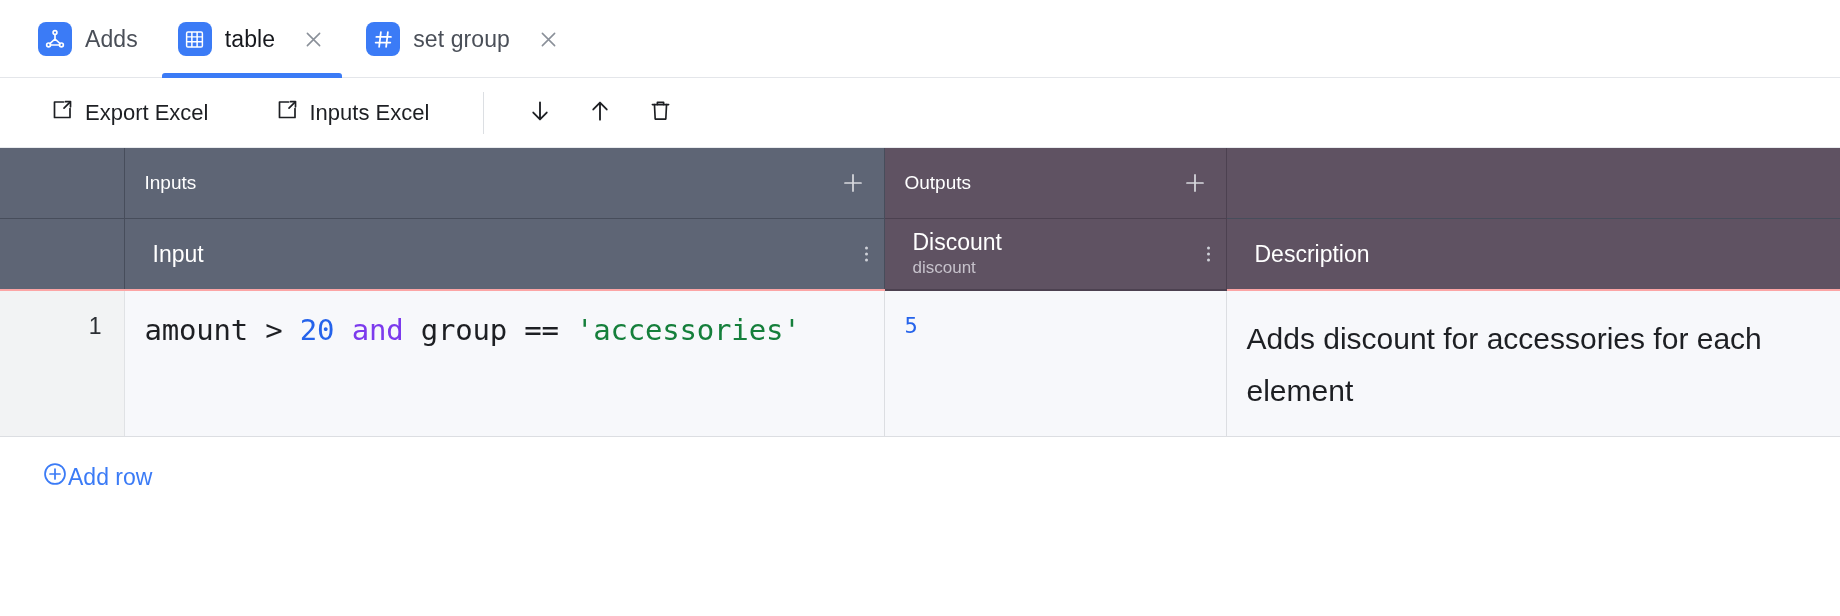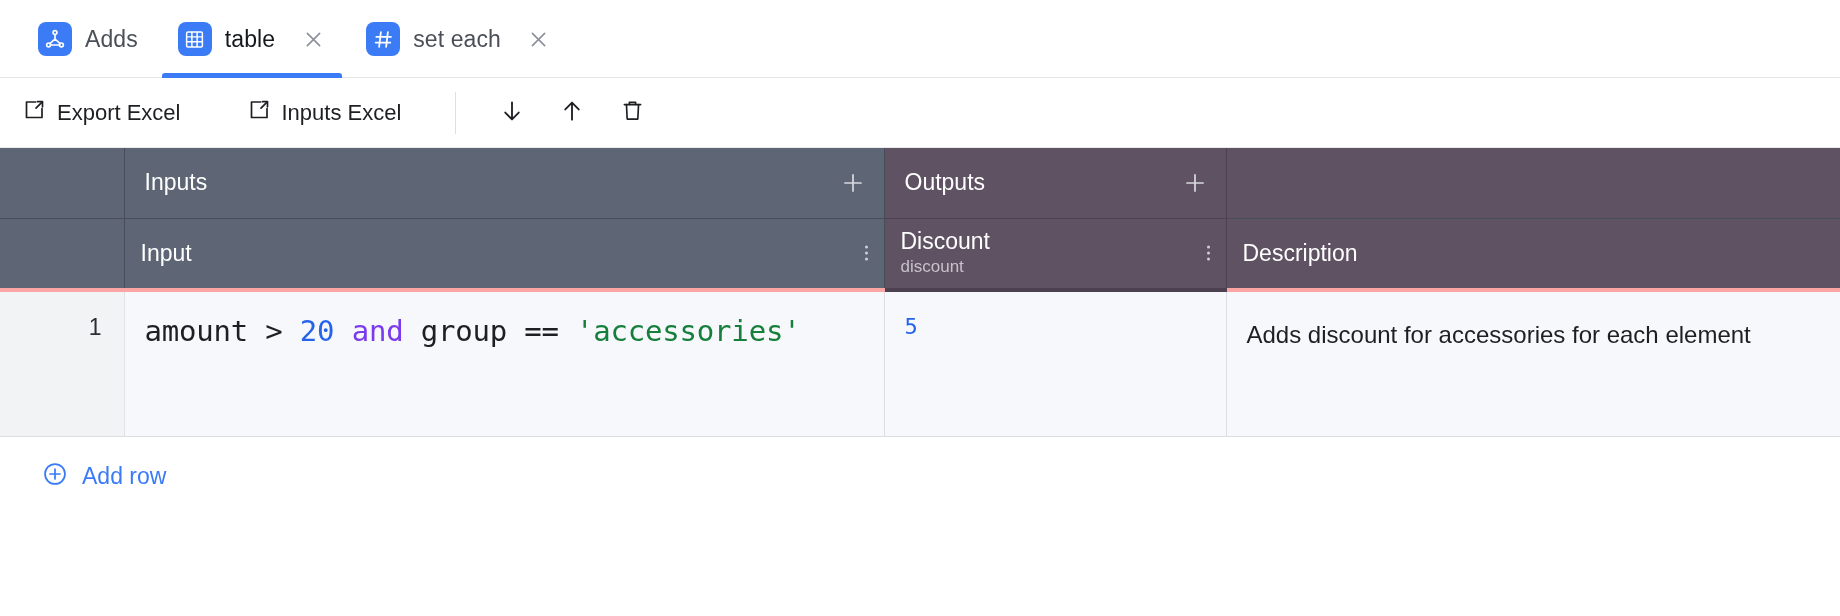--- a/index.html
+++ b/index.html
@@ -58,21 +58,21 @@
     color: #8a9099;
     cursor: pointer;
     flex: 0 0 auto;
   }
 
   
   .toolbar {
     height: 70px;
     display: flex;
     align-items: center;
-    padding-left: 8px;
+    padding-left: 36px;
     background: #ffffff;
     border-bottom: 1px solid #e9ebee;
     gap: 8px;
   }
   .tb-btn {
     display: flex;
     align-items: center;
     gap: 11px;
     height: 46px;
     padding: 0 14px;
@@ -97,21 +97,21 @@
   
   .table-wrap { width: 1840px; }
   .grid { width: 1840px; border-collapse: collapse; table-layout: fixed; }
 
   .hdr-group {
     height: 70px;
     background: #5e6575;
     color: #ffffff;
     border-right: 1px solid #474d5b;
     border-bottom: 1px solid #474d5b;
-    font-size: 23px;
+    font-size: 19px;
     padding: 0 20px;
     text-align: left;
     font-weight: normal;
     vertical-align: middle;
     position: relative;
     margin-top: 28px;
   }
   .hdr-group.out { background: #5f5262; border-right-color: #4c4150; border-bottom-color: #4c4150; padding-left: 20px; }
   .hdr-group.blank { background: #5e6575; }
   .hdr-group.tail { background: #5f5262; border-right: none; }
@@ -122,22 +122,22 @@
     color: #d8d9de;
     cursor: pointer;
     display: flex; align-items: center; justify-content: center;
   }
 
   .hdr-col {
     height: 72px;
     background: #5e6575;
     color: #ffffff;
     border-right: 1px solid #474d5b;
-    border-bottom: 4px solid #fca5a5;
-    padding: 0 16px;
+    border-bottom: 2px solid #fca5a5;
+    padding: 0 28px;
     text-align: left;
     font-weight: normal;
     vertical-align: middle;
     position: relative;
   }
   .hdr-col.out { background: #5f5262; border-right-color: #4c4150; border-bottom-color: #4c4150; }
   .hdr-col.tail { background: #5f5262; border-right: none; }
   .hdr-col-name { font-size: 23px; line-height: 1.05; display: block; }
   .hdr-col-sub { font-size: 17px; color: #c6c2cb; display: block; margin-top: 4px; }
   .hdr-dots {
@@ -175,35 +175,34 @@
     color: #1d1f23;
     white-space: nowrap;
     letter-spacing: -0.2px;
   }
   .cell.num {
     font-family: "DejaVu Sans Mono", "Liberation Mono", monospace;
     font-size: 22px;
     color: #2563eb;
   }
   .cell.desc {
-    font-size: 24px;
+    font-size: 30px;
     color: #1d1f23;
     line-height: 1.72;
     border-right: none;
     white-space: normal;
   }
   .tok-num { color: #2563eb; }
   .tok-kw { color: #7c3aed; }
   .tok-str { color: #157f3b; }
 
   
   .addrow {
     display: flex;
     align-items: center;
-    gap: 14px;
     padding: 24px 0 0 42px;
     color: #3b7bf6;
     font-size: 23px;
     cursor: pointer;
     width: max-content;
     justify-content: flex-end;
   }
 </style>
 </head>
 <body>
@@ -237,21 +236,21 @@
       </svg>
     </span>
   </div>
 
   <div class="tab">
     <span class="tab-icon">
       <svg width="21" height="21" viewBox="0 0 24 24" fill="none" stroke="#ffffff" stroke-width="2" stroke-linecap="round">
         <path d="M9 3.5 L7 20.5 M17 3.5 L15 20.5 M3.8 9 L20.5 9 M3 15.5 L19.8 15.5"></path>
       </svg>
     </span>
-    <span class="tab-label">set each</span>
+    <span class="tab-label">set group</span>
     <span class="tab-close">
       <svg width="21" height="21" viewBox="0 0 24 24" fill="none" stroke="currentColor" stroke-width="1.8" stroke-linecap="round">
         <path d="M5 5 L19 19 M19 5 L5 19"></path>
       </svg>
     </span>
   </div>
 
 </div>
 
 <div class="toolbar">

